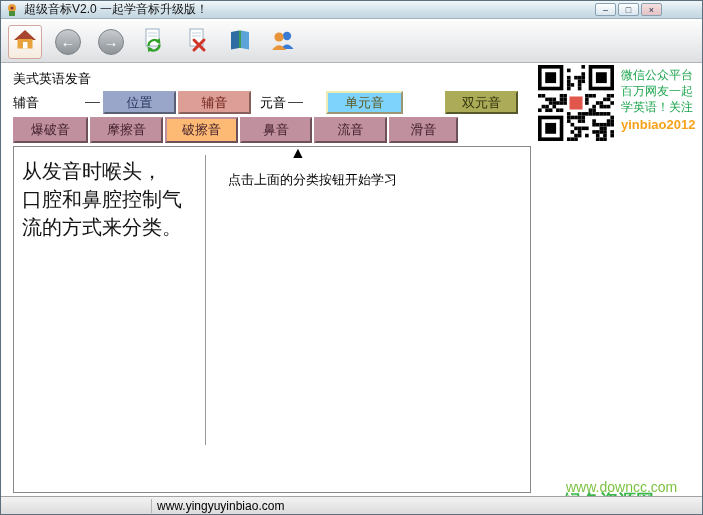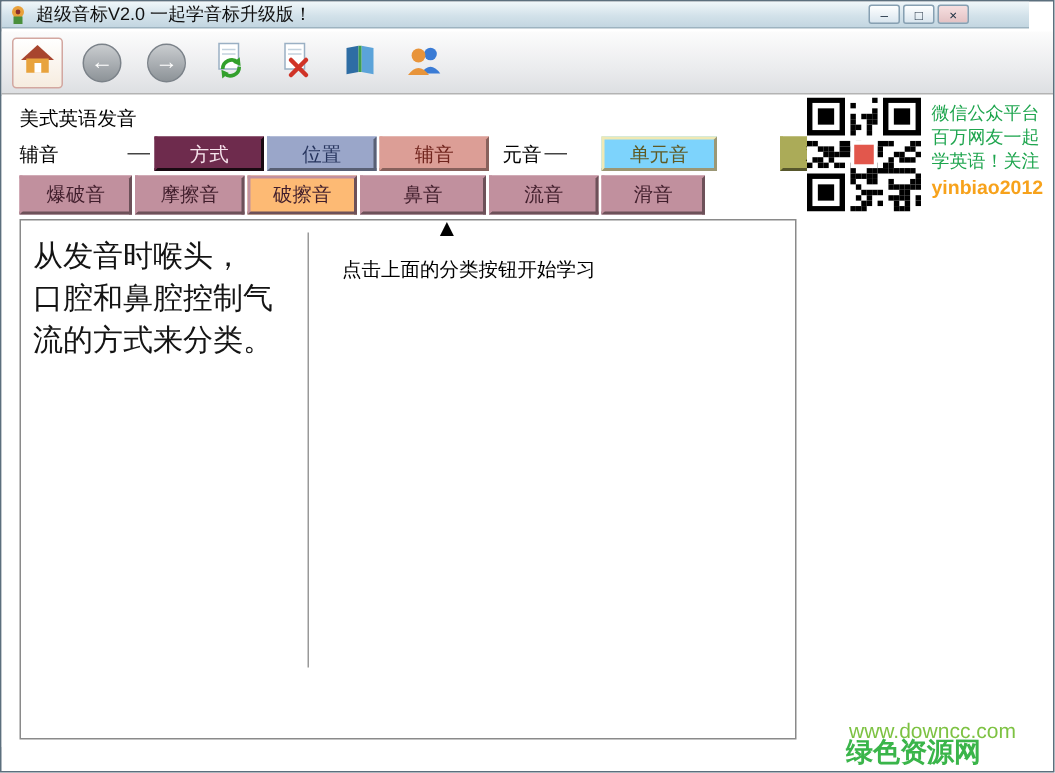--- a/index.html
+++ b/index.html
@@ -1,21 +1,21 @@
 <!DOCTYPE html>
 <html><head>
 <meta charset="utf-8">
 <style>
   * { margin:0; padding:0; box-sizing:border-box; }
   html,body { width:703px; height:515px; font-family:"Liberation Sans", sans-serif; }
   .window{ position:relative; width:703px; height:515px; border:1px solid #5c6f7d;
            background:#fff; overflow:hidden; }
 
   
-  .titlebar{ position:absolute; top:0; left:0; right:16px; height:18px;
+  .titlebar{ position:absolute; top:0; left:0; right:0; height:18px;
              background:linear-gradient(#f0f7fa,#d3e2ea 55%,#c3d6e1);
              border-bottom:1px solid #9db3c0; display:flex; align-items:center; padding:0 4px; }
   .app-icon{ width:14px; height:14px; display:inline-block; }
   .title-text{ font-size:12px; color:#111; margin-left:5px; white-space:nowrap; }
   .win-controls{ position:absolute; right:40px; top:2px; display:flex; gap:2px; }
   .win-btn{ width:21px; height:13px; font-size:9px; line-height:10px; text-align:center;
             background:linear-gradient(#feffff,#d9e5ee); border:1px solid #87a0b2;
             border-radius:2px; color:#234; cursor:default; padding:0; }
   .win-btn.close{ background:linear-gradient(#f6dfe0,#e3c2c4); }
 
@@ -42,21 +42,21 @@
   .group-label.consonant{ width:72px; }
   .group-label.vowel{ margin-left:7px; width:28px; }
   .connector{ width:15px; border-top:1px solid #444; margin:0 3px 0 0; }
   .cat-btn{ height:23px; border:2px outset #ccc; font-size:13px; cursor:pointer;
             margin-right:2px; white-space:nowrap; }
   .cat-btn.w73{ width:73px; } .cat-btn.w77{ width:77px; }
 
   .row2{ position:absolute; left:12px; top:53px; height:26px; display:flex; }
   .manner-btn{ height:26px; border:2px outset #ccc; font-size:13px; cursor:pointer;
                margin-right:2px; white-space:nowrap; }
-  .mw75{ width:75px; } .mw73{ width:73px; } .mw62{ width:84px; } .mw69{ width:69px; }
+  .mw75{ width:75px; } .mw73{ width:73px; } .mw62{ width:72px; } .mw69{ width:69px; }
 
   .content-box{ position:absolute; left:12px; top:82px; width:518px; height:347px;
                 border:1px solid #8a8a8a; background:#fff; }
   .description{ position:absolute; left:8px; top:10px; font-size:20px; line-height:28px;
                 color:#141414; white-space:pre-line; }
   .v-divider{ position:absolute; left:191px; top:8px; height:290px; border-left:1px solid #999; }
   .hint-arrow{ position:absolute; left:276px; top:-3px; font-size:16px; color:#000; }
   .hint-text{ position:absolute; left:214px; top:24px; font-size:13px; color:#000; }
 
   
@@ -153,21 +153,20 @@
     </button>
   </div>
 
   <div class="main">
 
     <div class="section-title">美式英语发音</div>
 
     <div class="row1">
       <span class="group-label consonant">辅音</span>
       <span class="connector"></span>
-      <button class="cat-btn w73" style="background-color: rgb(110, 43, 77); border-color: rgb(110, 43, 77); color: rgb(246, 227, 236);">方式</button>
       <button class="cat-btn w73" style="background-color: rgb(154, 166, 201); border-color: rgb(154, 166, 201); color: rgb(39, 53, 94);">位置</button>
       <button class="cat-btn w73" style="background-color: rgb(220, 158, 150); border-color: rgb(220, 158, 150); color: rgb(112, 36, 29);">辅音</button>
       <span class="group-label vowel">元音</span>
       <span class="connector"></span>
       <button class="cat-btn w77" style="background-color: #7dd3fc; border-color: rgb(239, 233, 180); color: rgb(95, 90, 36); margin-left: 20px;">单元音</button>
       <button class="cat-btn w73" style="background-color: rgb(171, 171, 88); border-color: rgb(171, 171, 88); color: rgb(52, 52, 15); margin-left: 40px;">双元音</button>
     </div>
 
     <div class="row2">
       <button class="manner-btn mw75" style="background-color: rgb(193, 144, 158); border-color: rgb(193, 144, 158); color: rgb(64, 30, 44);">爆破音</button>
@@ -326,14 +325,18 @@
       <div>微信公众平台</div>
       <div>百万网友一起</div>
       <div>学英语！关注</div>
     </div>
     <div class="account" style="color: rgb(247, 162, 27);">yinbiao2012</div>
 
     <div class="wm-name" style="color: rgb(58, 181, 74);">绿色资源网</div>
     <div class="wm-url" style="color: rgb(125, 194, 66);">www.downcc.com</div>
   </div>
 
+  <div class="statusbar">
+    <span class="status-sep"></span>
+    <span class="status-text">www.yingyuyinbiao.com</span>
+  </div>
 
 </div>
 
 </body></html>

